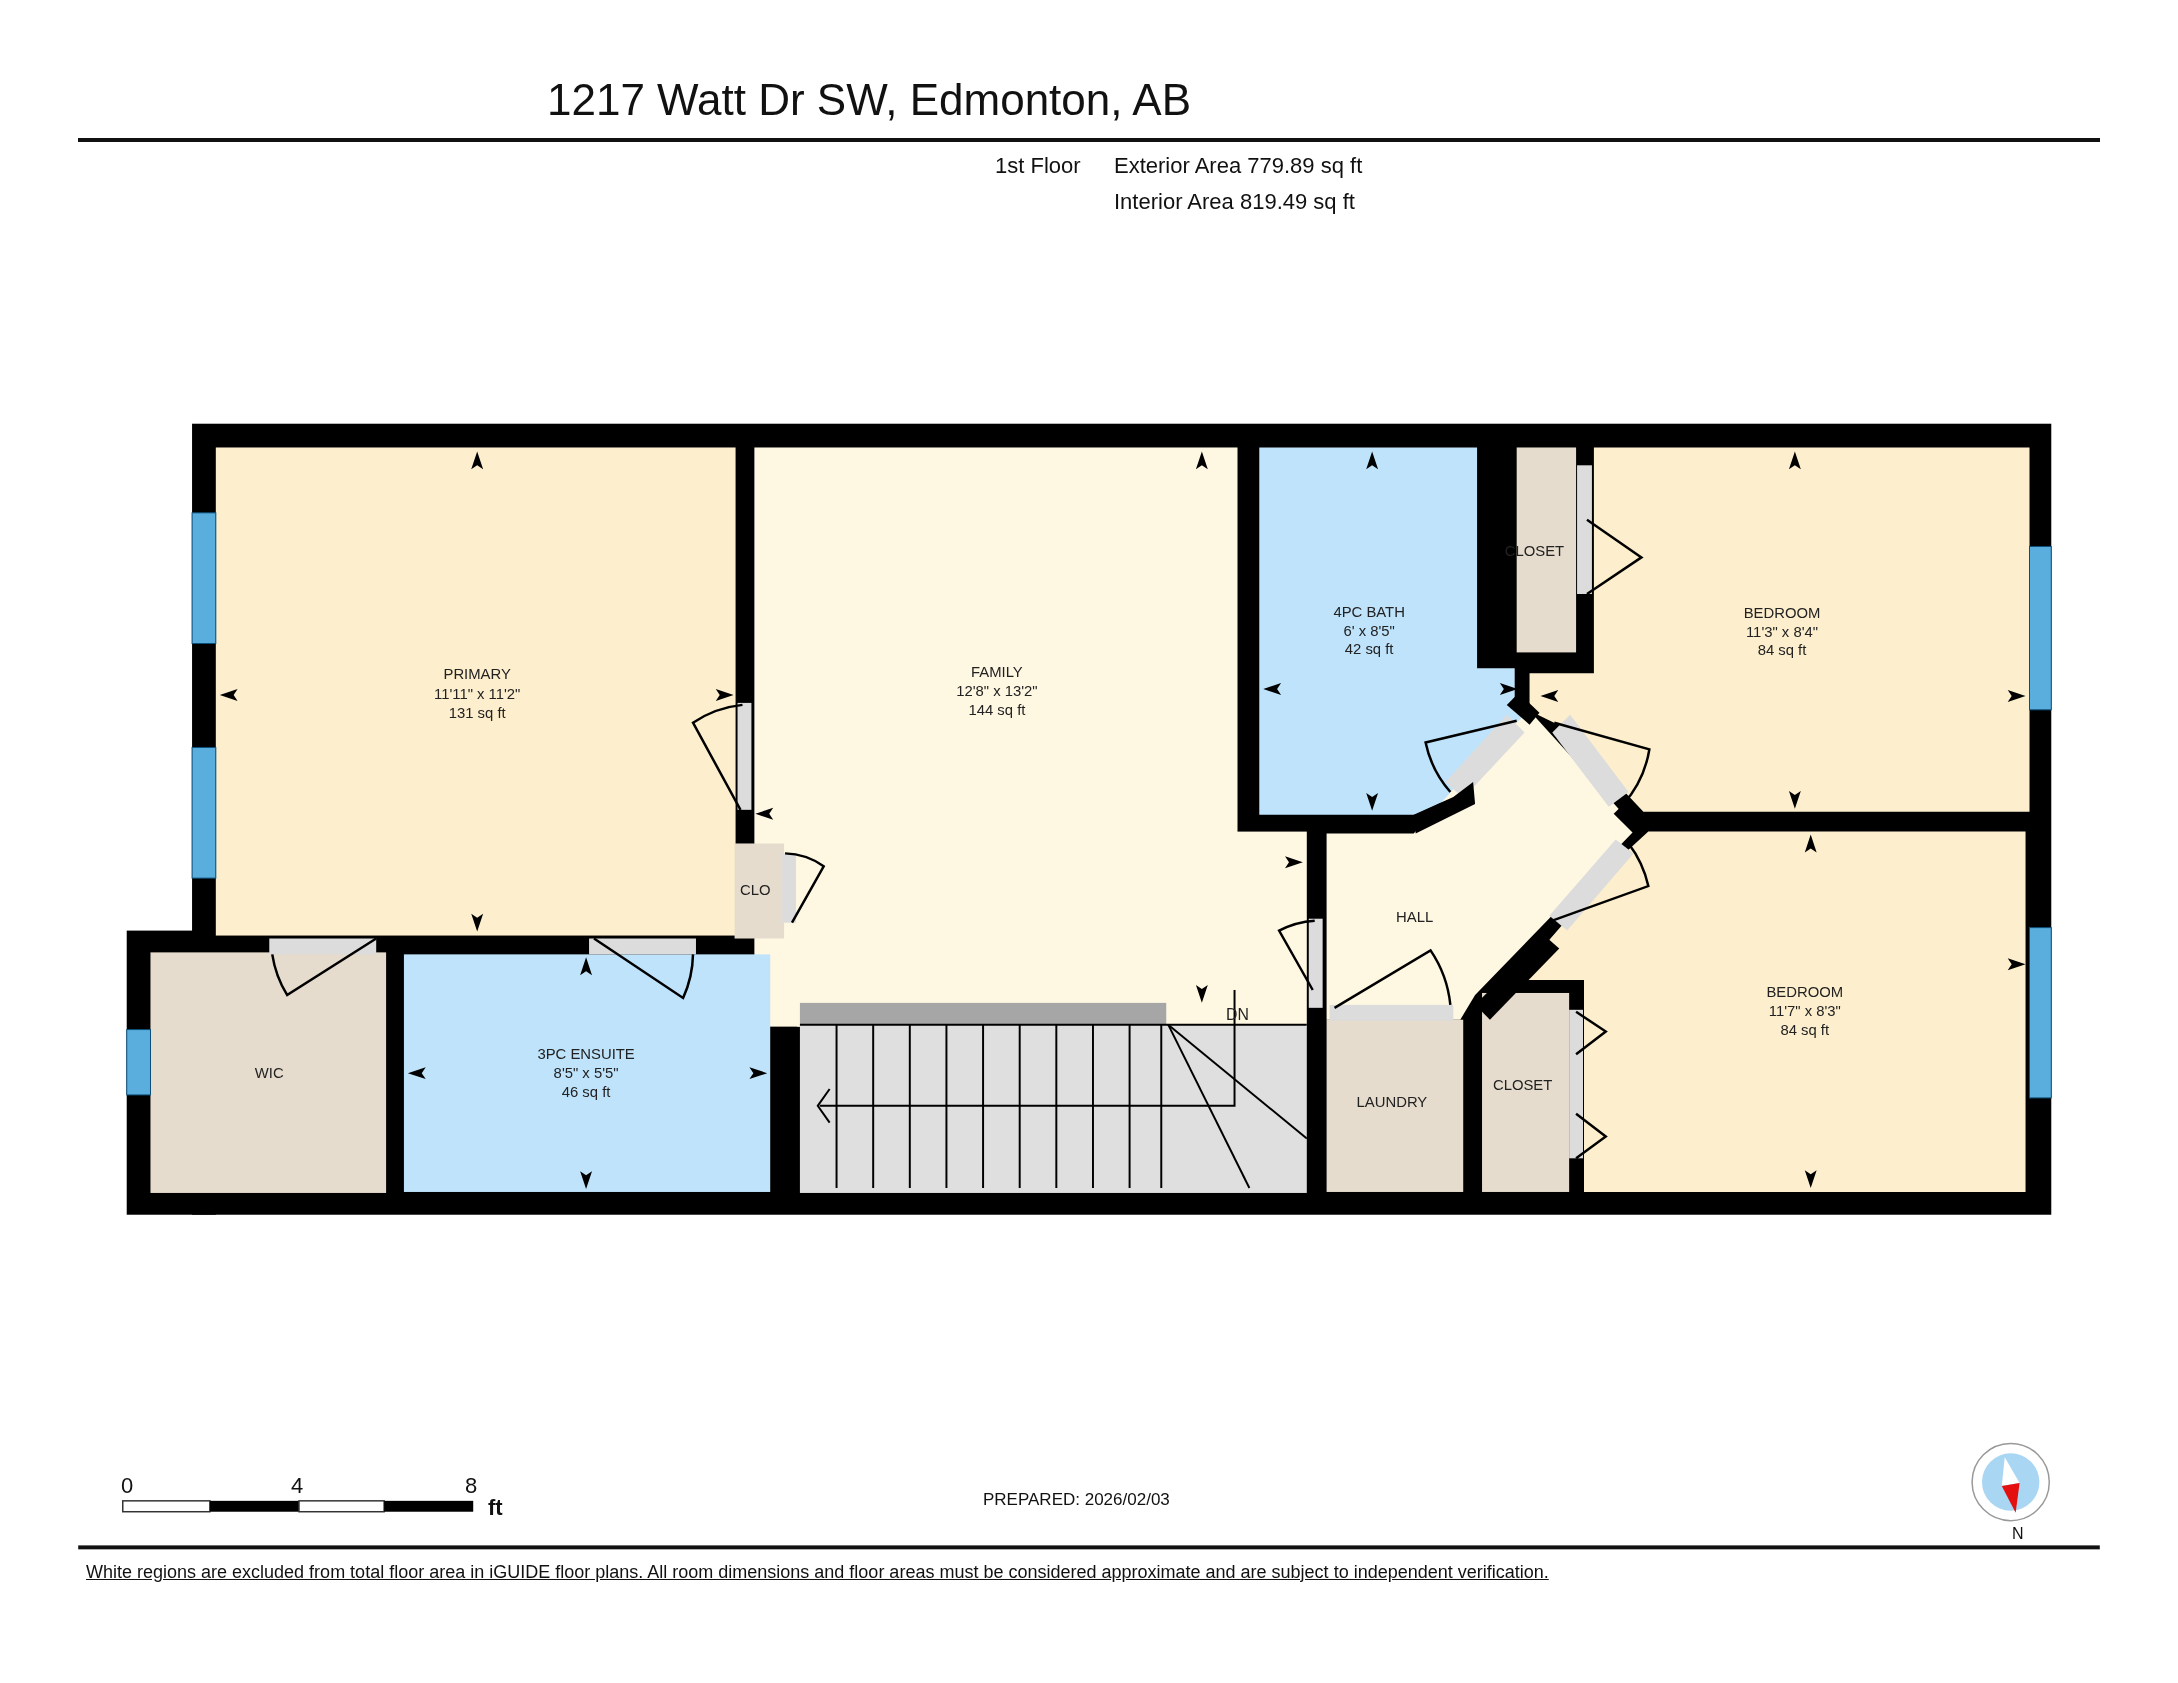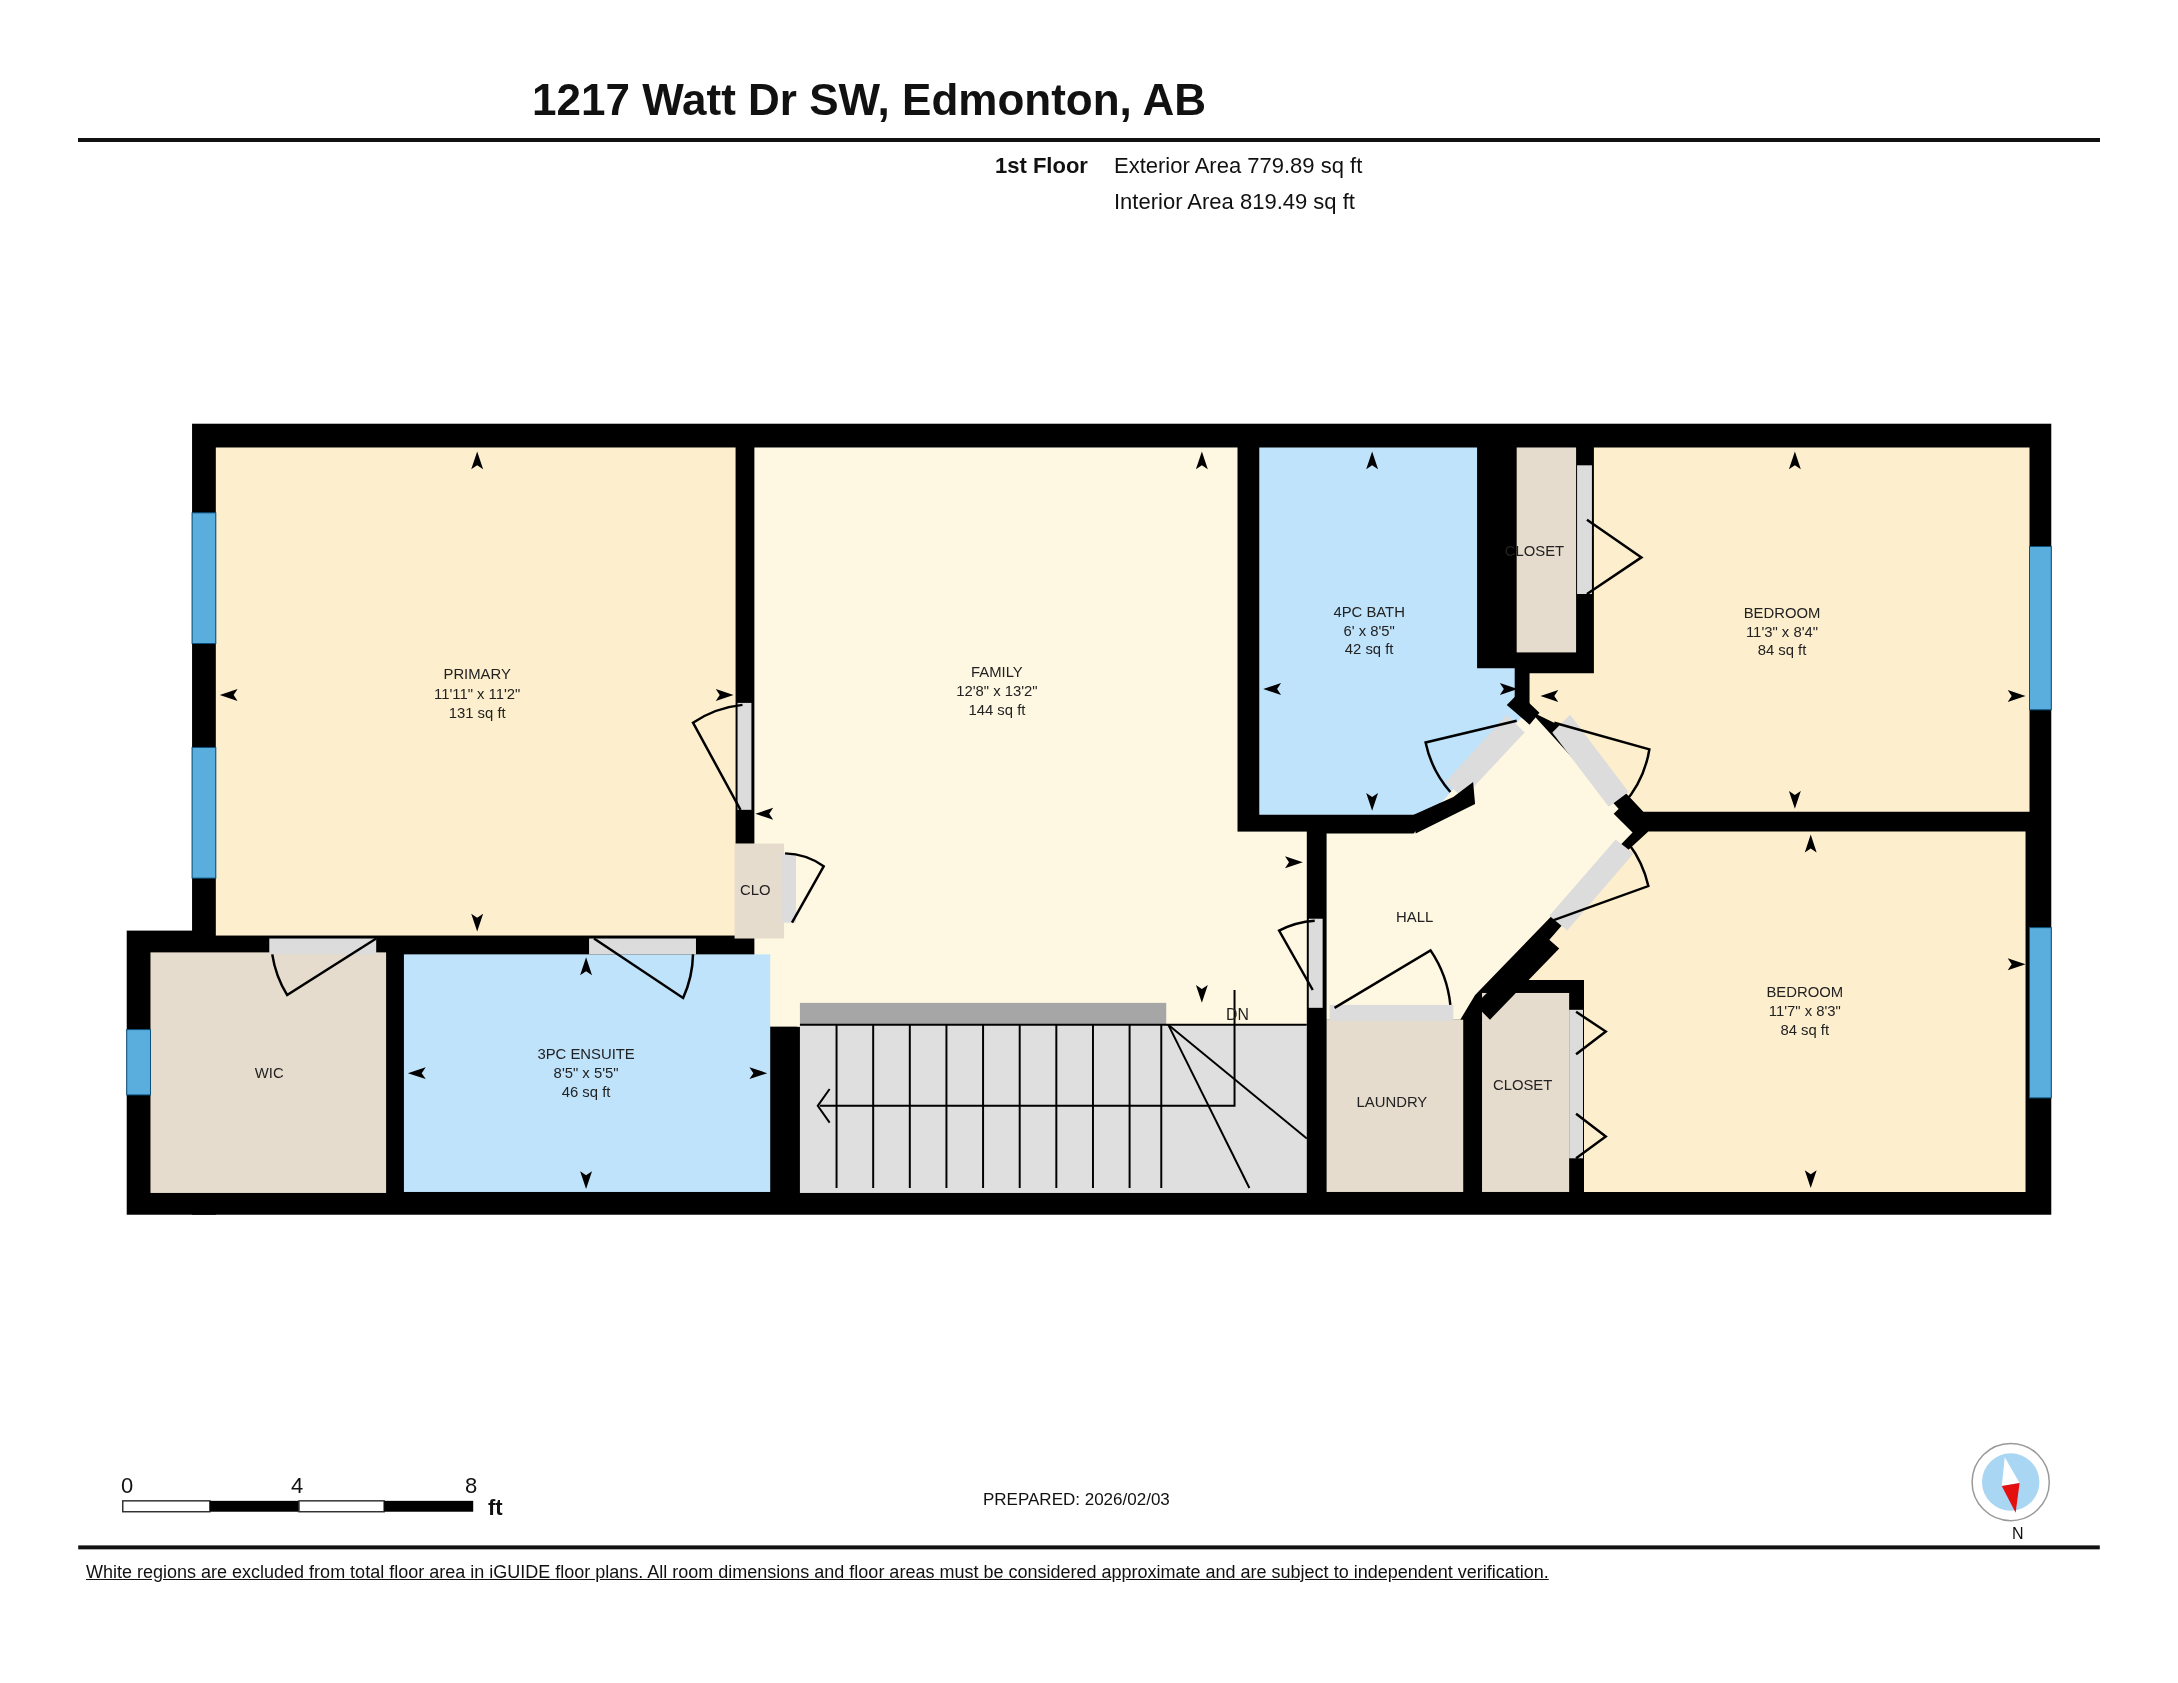--- a/index.html
+++ b/index.html
@@ -1,19 +1,19 @@
 <!DOCTYPE html>
 <html><head>
 <meta charset="utf-8">
 <style>
   html, body { margin:0; padding:0; background:#ffffff; }
   body { width:2178px; height:1683px; position:relative; overflow:hidden; font-family:"Liberation Sans", sans-serif; color:#111; }
-  .title { position:absolute; left:0; width:1738px; top:75px; text-align:center; font-size:44px; font-weight:bold; letter-spacing:0px; }
+  .title { position:absolute; left:0; width:1738px; top:75px; text-align:center; font-size:44px; font-weight:normal; letter-spacing:0px; }
   .rule { position:absolute; background:#111; height:4px; }
-  .floor-label { position:absolute; left:995px; top:153px; font-size:22px; font-weight:bold; }
+  .floor-label { position:absolute; left:995px; top:153px; font-size:22px; font-weight:normal; }
   .area-line { position:absolute; left:1114px; font-size:22px; }
   .plan { position:absolute; left:0; top:0; }
   .room-label { font-family:"Liberation Sans", sans-serif; font-size:15px; fill:#222; text-anchor:middle; }
   .scale-num { position:absolute; top:1473px; font-size:22px; }
   .scale-unit { position:absolute; left:488px; top:1495px; font-size:22px;font-weight:bold; }
   .prepared { position:absolute; left:983px; top:1490px; font-size:17px; }
   .disclaimer { position:absolute; left:86px; top:1562px; font-size:18px; color:#111;text-decoration:underline; }
   .compass-n { position:absolute; left:2012px; top:1525px; font-size:16px; }
 </style>
 </head>

